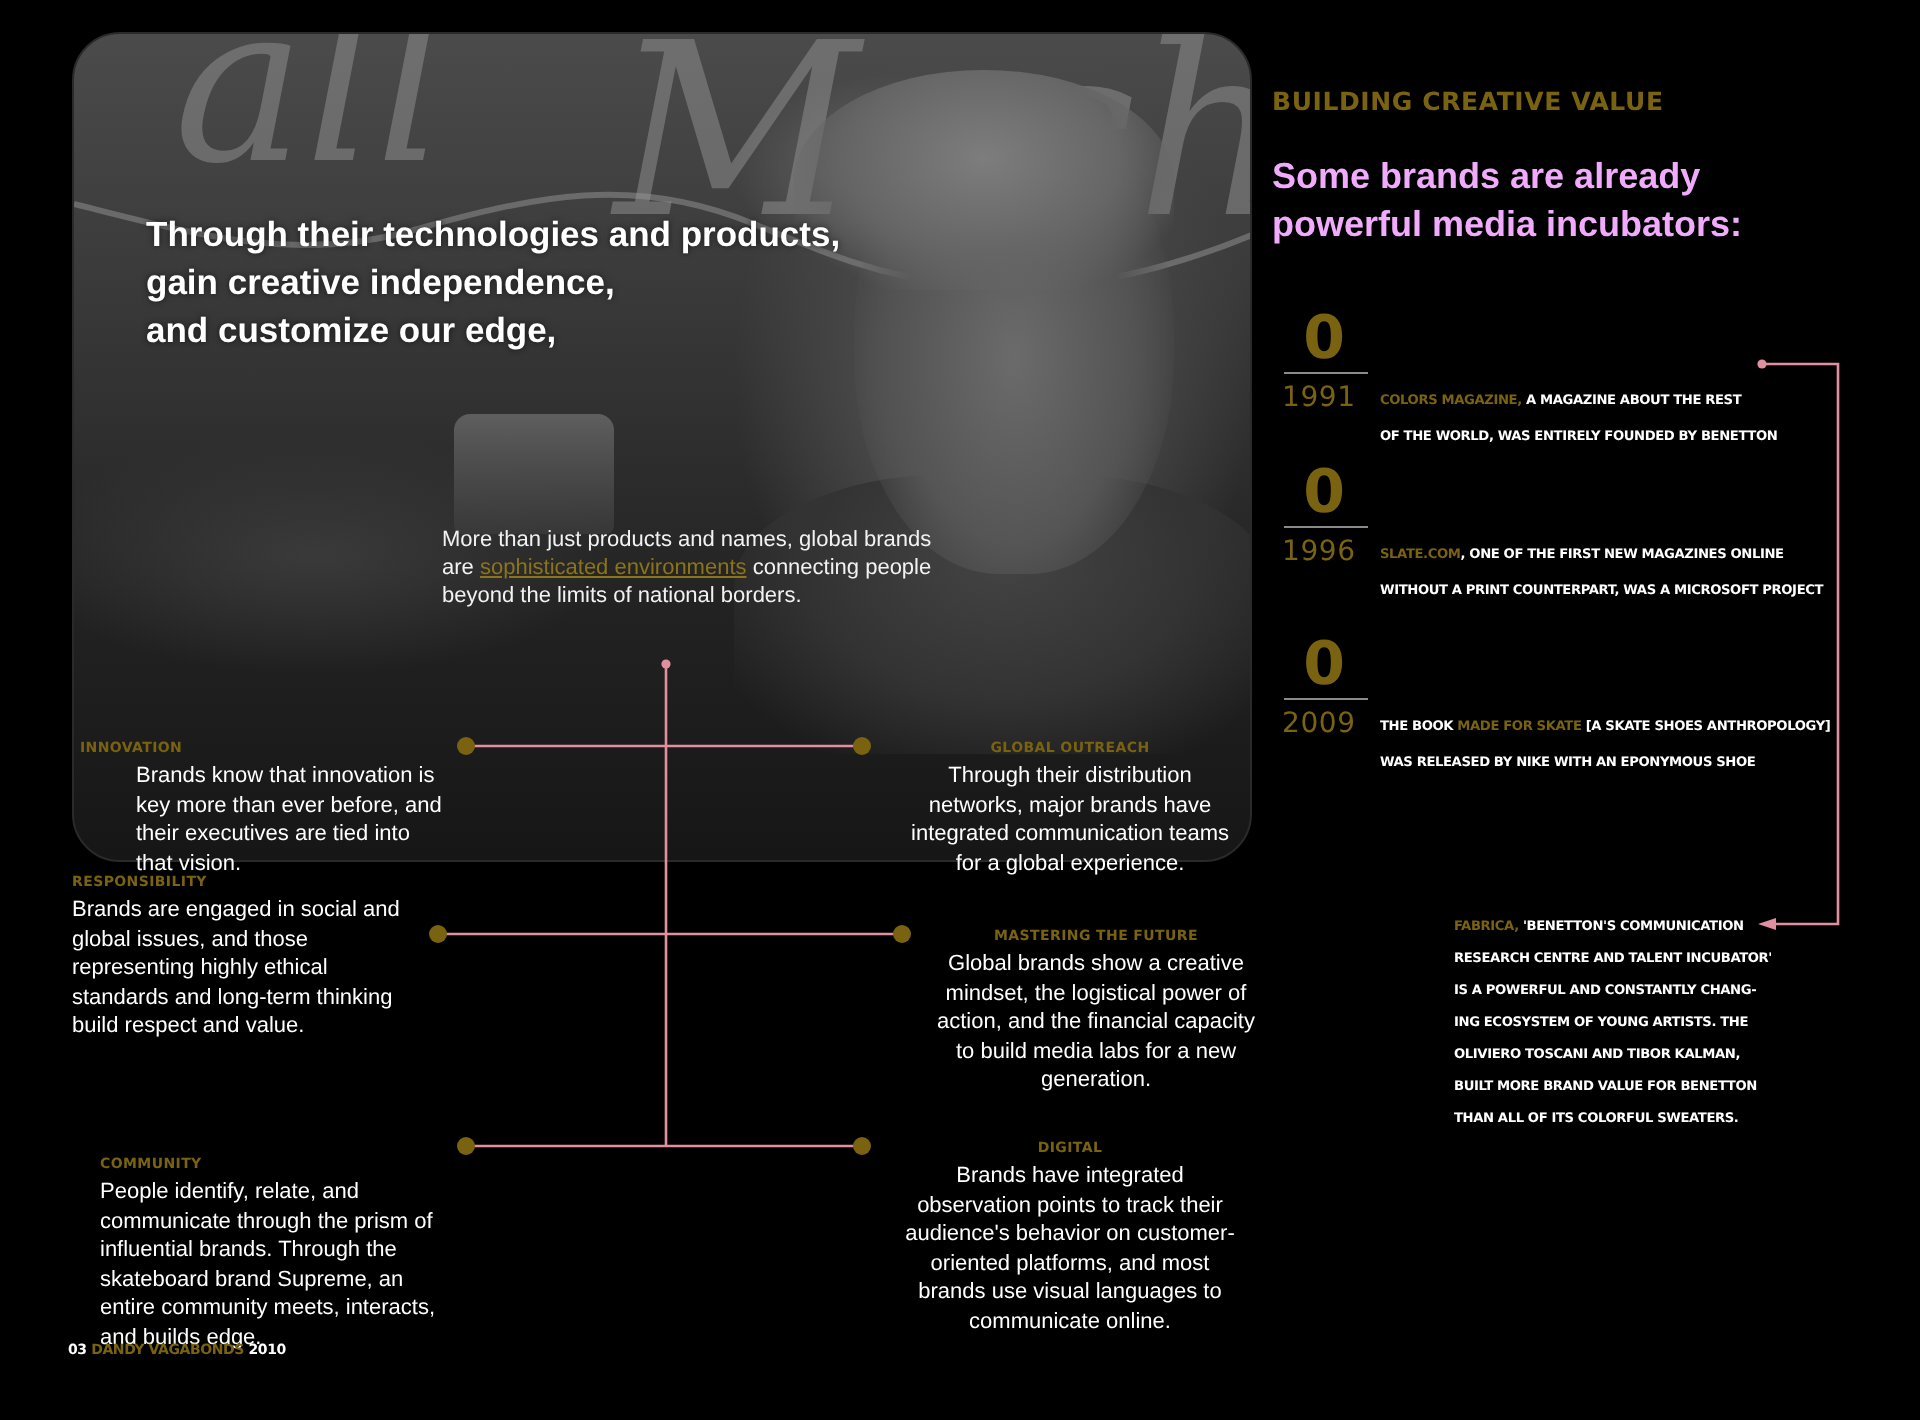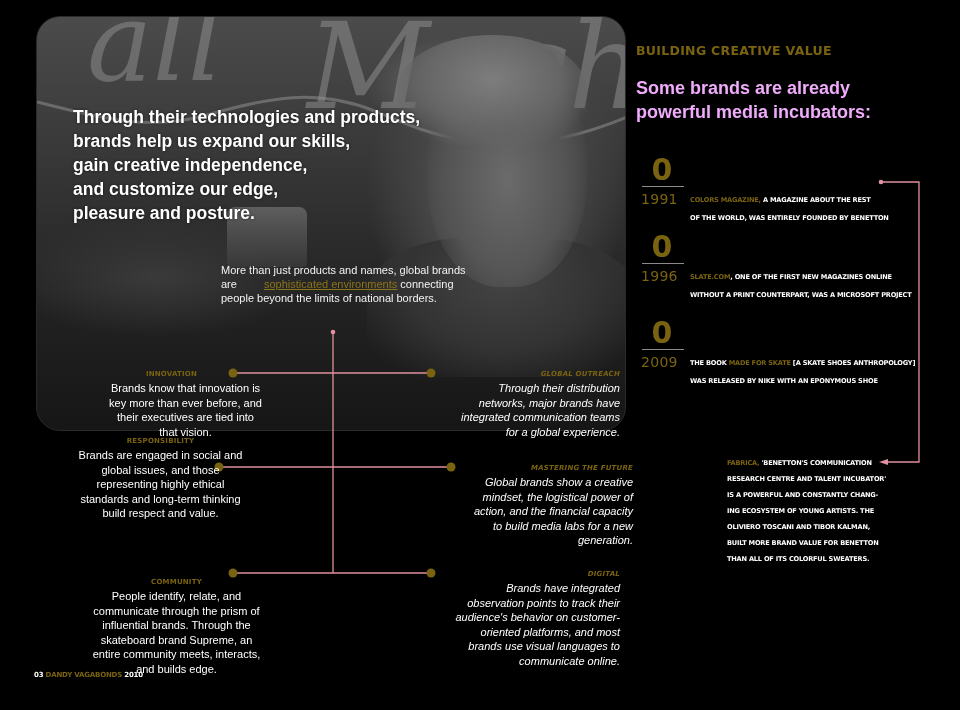--- a/index.html
+++ b/index.html
@@ -51,30 +51,30 @@
   .headline {
     position: absolute; left: 36px; top: 88px; width: 400px;
     font-size: 17.5px; font-weight: bold; line-height: 24px; color: #fff;
     text-shadow: 0 0 3px rgba(0,0,0,0.6);
   }
   .headline span { display: block; white-space: nowrap; }
   .sub {
     position: absolute; left: 184px; top: 246px; width: 260px;
     font-size: 11px; line-height: 14px; color: #f2f2f2;
   }
-  .sub a { color: #8c7419; text-decoration: underline; margin-left: 24px; }
+  .sub a { color: #8c7419; text-decoration: underline; }
 
   
   .conn { position: absolute; left: 0; top: 0; width: 960px; height: 710px; pointer-events: none; }
 
   
   .pillar { position: absolute; font-size: 11px; line-height: 14.5px; color: #fff; }
   .pillar .tag { font-size: 7px; line-height: 10px; margin-bottom: 2px; letter-spacing: 0.2px; }
-  .pillar.left { text-align: center; margin-left: 41px; }
-  .pillar.right { text-align: right; font-style: italic; }
+  .pillar.left { text-align: left; }
+  .pillar.right { text-align: center; }
 
   
   .kicker { position: absolute; left: 636px; top: 43px; font-size: 12.5px; letter-spacing: 0.3px; }
   .big-title { position: absolute; left: 636px; top: 76px; font-size: 18px; line-height: 24px; font-weight: bold; color: #f0abfc; }
 
   .stat { position: absolute; left: 636px; width: 300px; height: 60px; }
   .stat .num {
     position: absolute; left: 8px; top: 0; width: 36px; text-align: center;
     font-size: 30px; font-weight: bold; line-height: 30px; color: #7a6310;
     font-family: "DejaVu Sans", sans-serif;
@@ -105,24 +105,22 @@
   <svg class="wave" viewBox="0 0 590 320">
     <path d="M0 85 C 60 100, 110 115, 170 98 S 280 70, 340 95 S 470 150, 590 100" stroke="rgba(150,150,150,0.5)" stroke-width="3" fill="none"></path>
   </svg>
   <div class="body-shape"></div>
   <div class="head"></div>
   <div class="hat"></div>
   <div class="jar"></div>
 
   <div class="headline">
     <span>Through their technologies and products,</span>
-    <span>brands help us expand our skills,</span>
     <span>gain creative independence,</span>
     <span>and customize our edge,</span>
-    <span>pleasure and posture.</span>
   </div>
 
   <div class="sub"><span>More than just products and names, global brands are </span><a>sophisticated environments</a><span> connecting people beyond the limits of national borders.</span></div>
 </div>
 
 <svg class="conn" viewBox="0 0 960 710">
   <g stroke="#e0909f" stroke-width="1.3" fill="none">
     <line x1="333" y1="332" x2="333" y2="573"></line>
     <line x1="233" y1="373" x2="431" y2="373"></line>
     <line x1="219" y1="467" x2="451" y2="467"></line>

